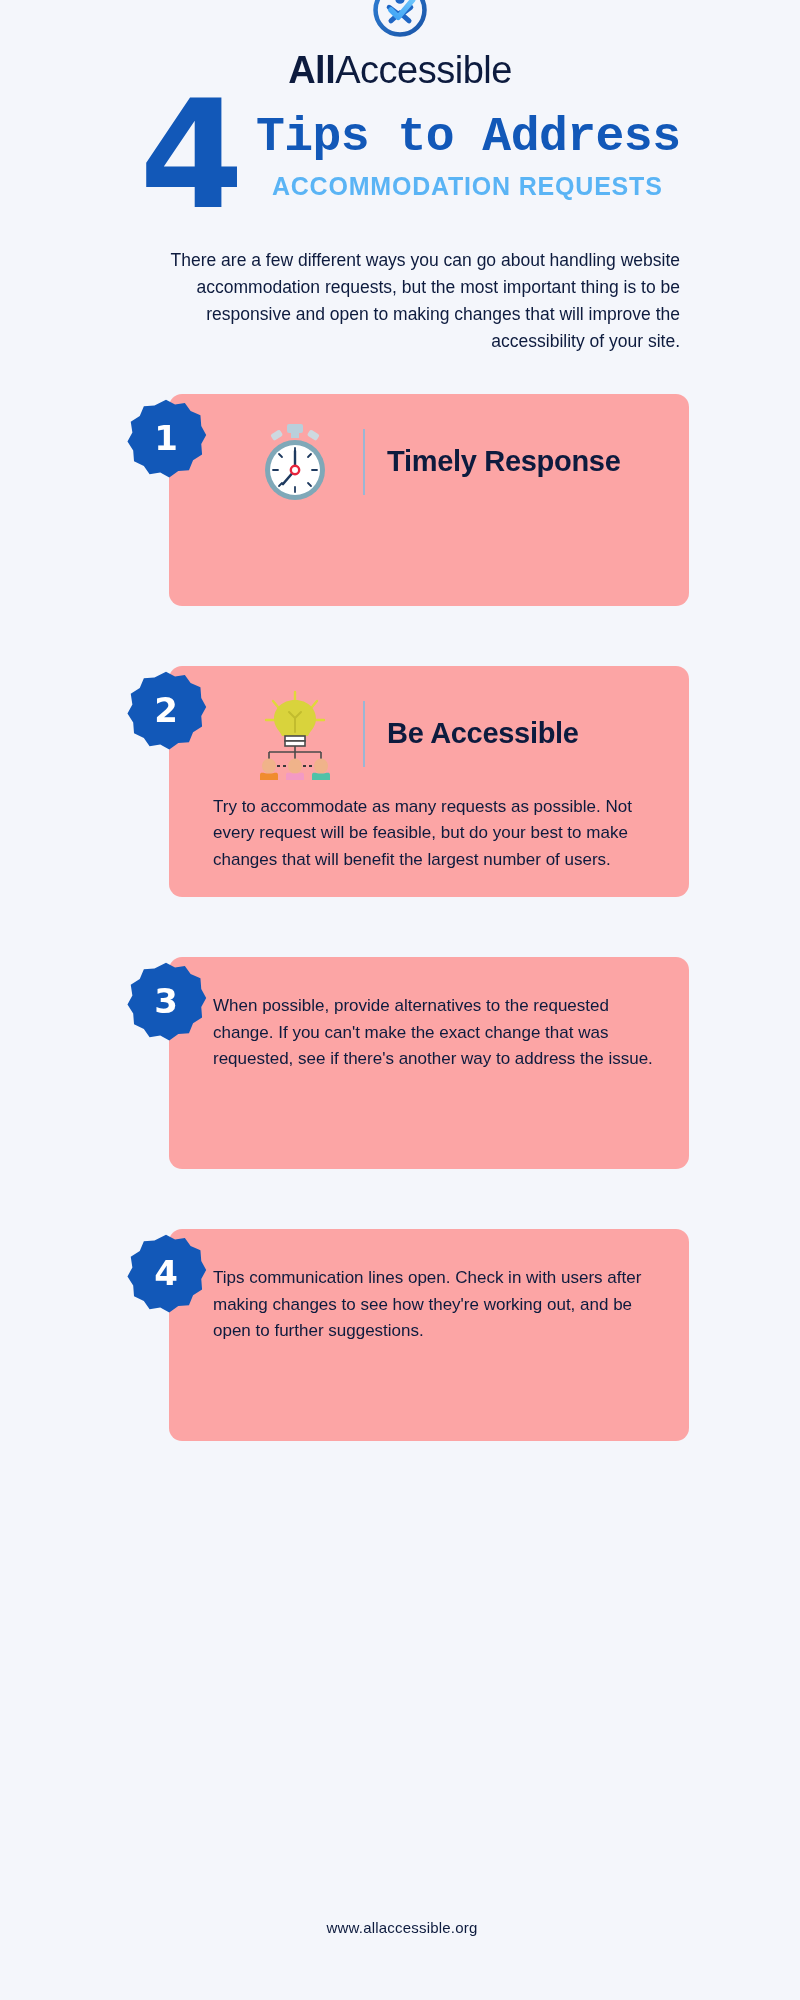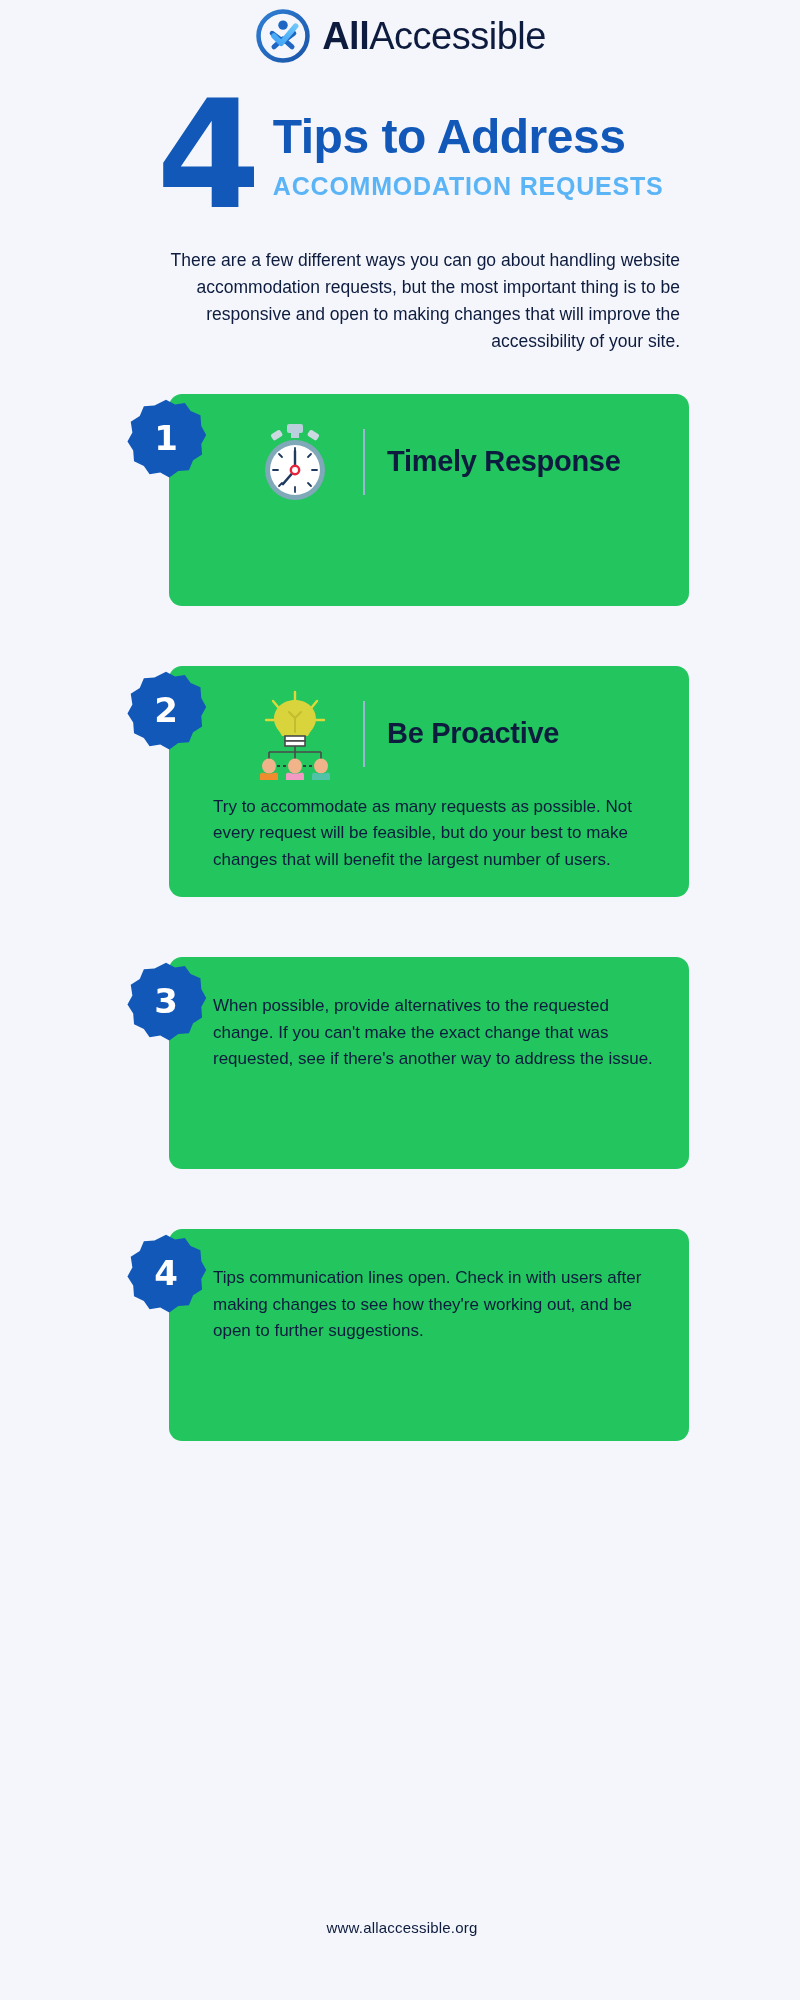--- a/index.html
+++ b/index.html
@@ -13,20 +13,21 @@
     width: 800px; height: 2000px;
     background: #f4f6fb;
     overflow: hidden;
   }
 
   
   .logo-row {
     display: flex; align-items: center; justify-content: center;
     gap: 10px;
     height: 72px;
+    flex-direction: column;
   }
   .logo-mark { width: 58px; height: 58px; display: block; }
   .logo-text {
     font-size: 38px; letter-spacing: -0.5px;
     color: #0d1b3e; white-space: nowrap;
   }
   .logo-text .b { font-weight: bold; }
   .logo-text .t { font-weight: normal; }
 
   
@@ -40,45 +41,47 @@
     font-weight: bold; color: #1258b8;
     font-family: "DejaVu Sans", sans-serif;
     letter-spacing: -6px;
     margin-top: -6px;
   }
   .headline-texts { padding-top: 12px; }
   .headline-main {
     font-size: 48px; font-weight: bold; color: #1258b8;
     letter-spacing: -0.5px; line-height: 1.05;
     white-space: nowrap;
+    font-family: Liberation Mono, monospace;
   }
   .headline-sub {
     font-size: 25px; font-weight: bold; color: #5ab4f5;
     letter-spacing: 0.8px; margin-top: 10px;
     white-space: nowrap;
+    margin-left: 16px;
   }
 
   
   .intro {
     width: 560px; margin: 30px auto 0;
     text-align: right;
     font-size: 17.5px; line-height: 1.55;
     color: #0d1b3e;
   }
 
   
   .cards { margin-top: 38px; }
   .card-wrap {
     position: relative;
     width: 578px; margin: 0 auto 60px;
     padding-left: 58px;
   }
   .card {
     position: relative;
-    background: #22c55e;
+    background: #fca5a5;
     border-radius: 13px;
     padding: 22px 26px 24px 22px;
     min-height: 212px;
   }
   .badge {
     position: absolute;
     left: 14px; top: 4px;
     width: 82px; height: 82px;
     z-index: 5;
   }
@@ -232,21 +235,21 @@
               <path d="M37 92 L37 87 C37 83 41 85.5 46 85.5 C51 85.5 55 83 55 87 L55 92 Z" fill="#f39ac4"></path>
               <ellipse cx="72" cy="78" rx="7" ry="7.5" fill="#f0b38a"></ellipse>
               <path d="M63 92 L63 87 C63 83 67 85.5 72 85.5 C77 85.5 81 83 81 87 L81 92 Z" fill="#4fc2a8"></path>
               <g stroke="#3a3a3a" stroke-width="1.8" stroke-dasharray="3 3">
                 <line x1="28" y1="78" x2="38" y2="78"></line>
                 <line x1="54" y1="78" x2="64" y2="78"></line>
               </g>
             </svg>
           </div>
           <div class="divider"></div>
-          <div class="card-title">Be Proactive</div>
+          <div class="card-title">Be Accessible</div>
         </div>
         <div class="card-body">Try to accommodate as many requests as possible. Not every request will be feasible, but do your best to make changes that will benefit the largest number of users.</div>
       </div>
     </div>
 
     <div class="card-wrap">
       <div class="badge">
         <svg viewBox="0 0 100 100">
           <path d="M50 2 L61 8 L73 6 L80 16 L92 21 L93 34 L99 45 L93 56 L94 69 L83 76 L78 88 L65 89 L54 97 L43 91 L30 93 L23 83 L11 77 L10 64 L3 53 L9 42 L7 29 L18 22 L23 10 L36 9 Z" fill="#1258b8"></path>
         </svg>

